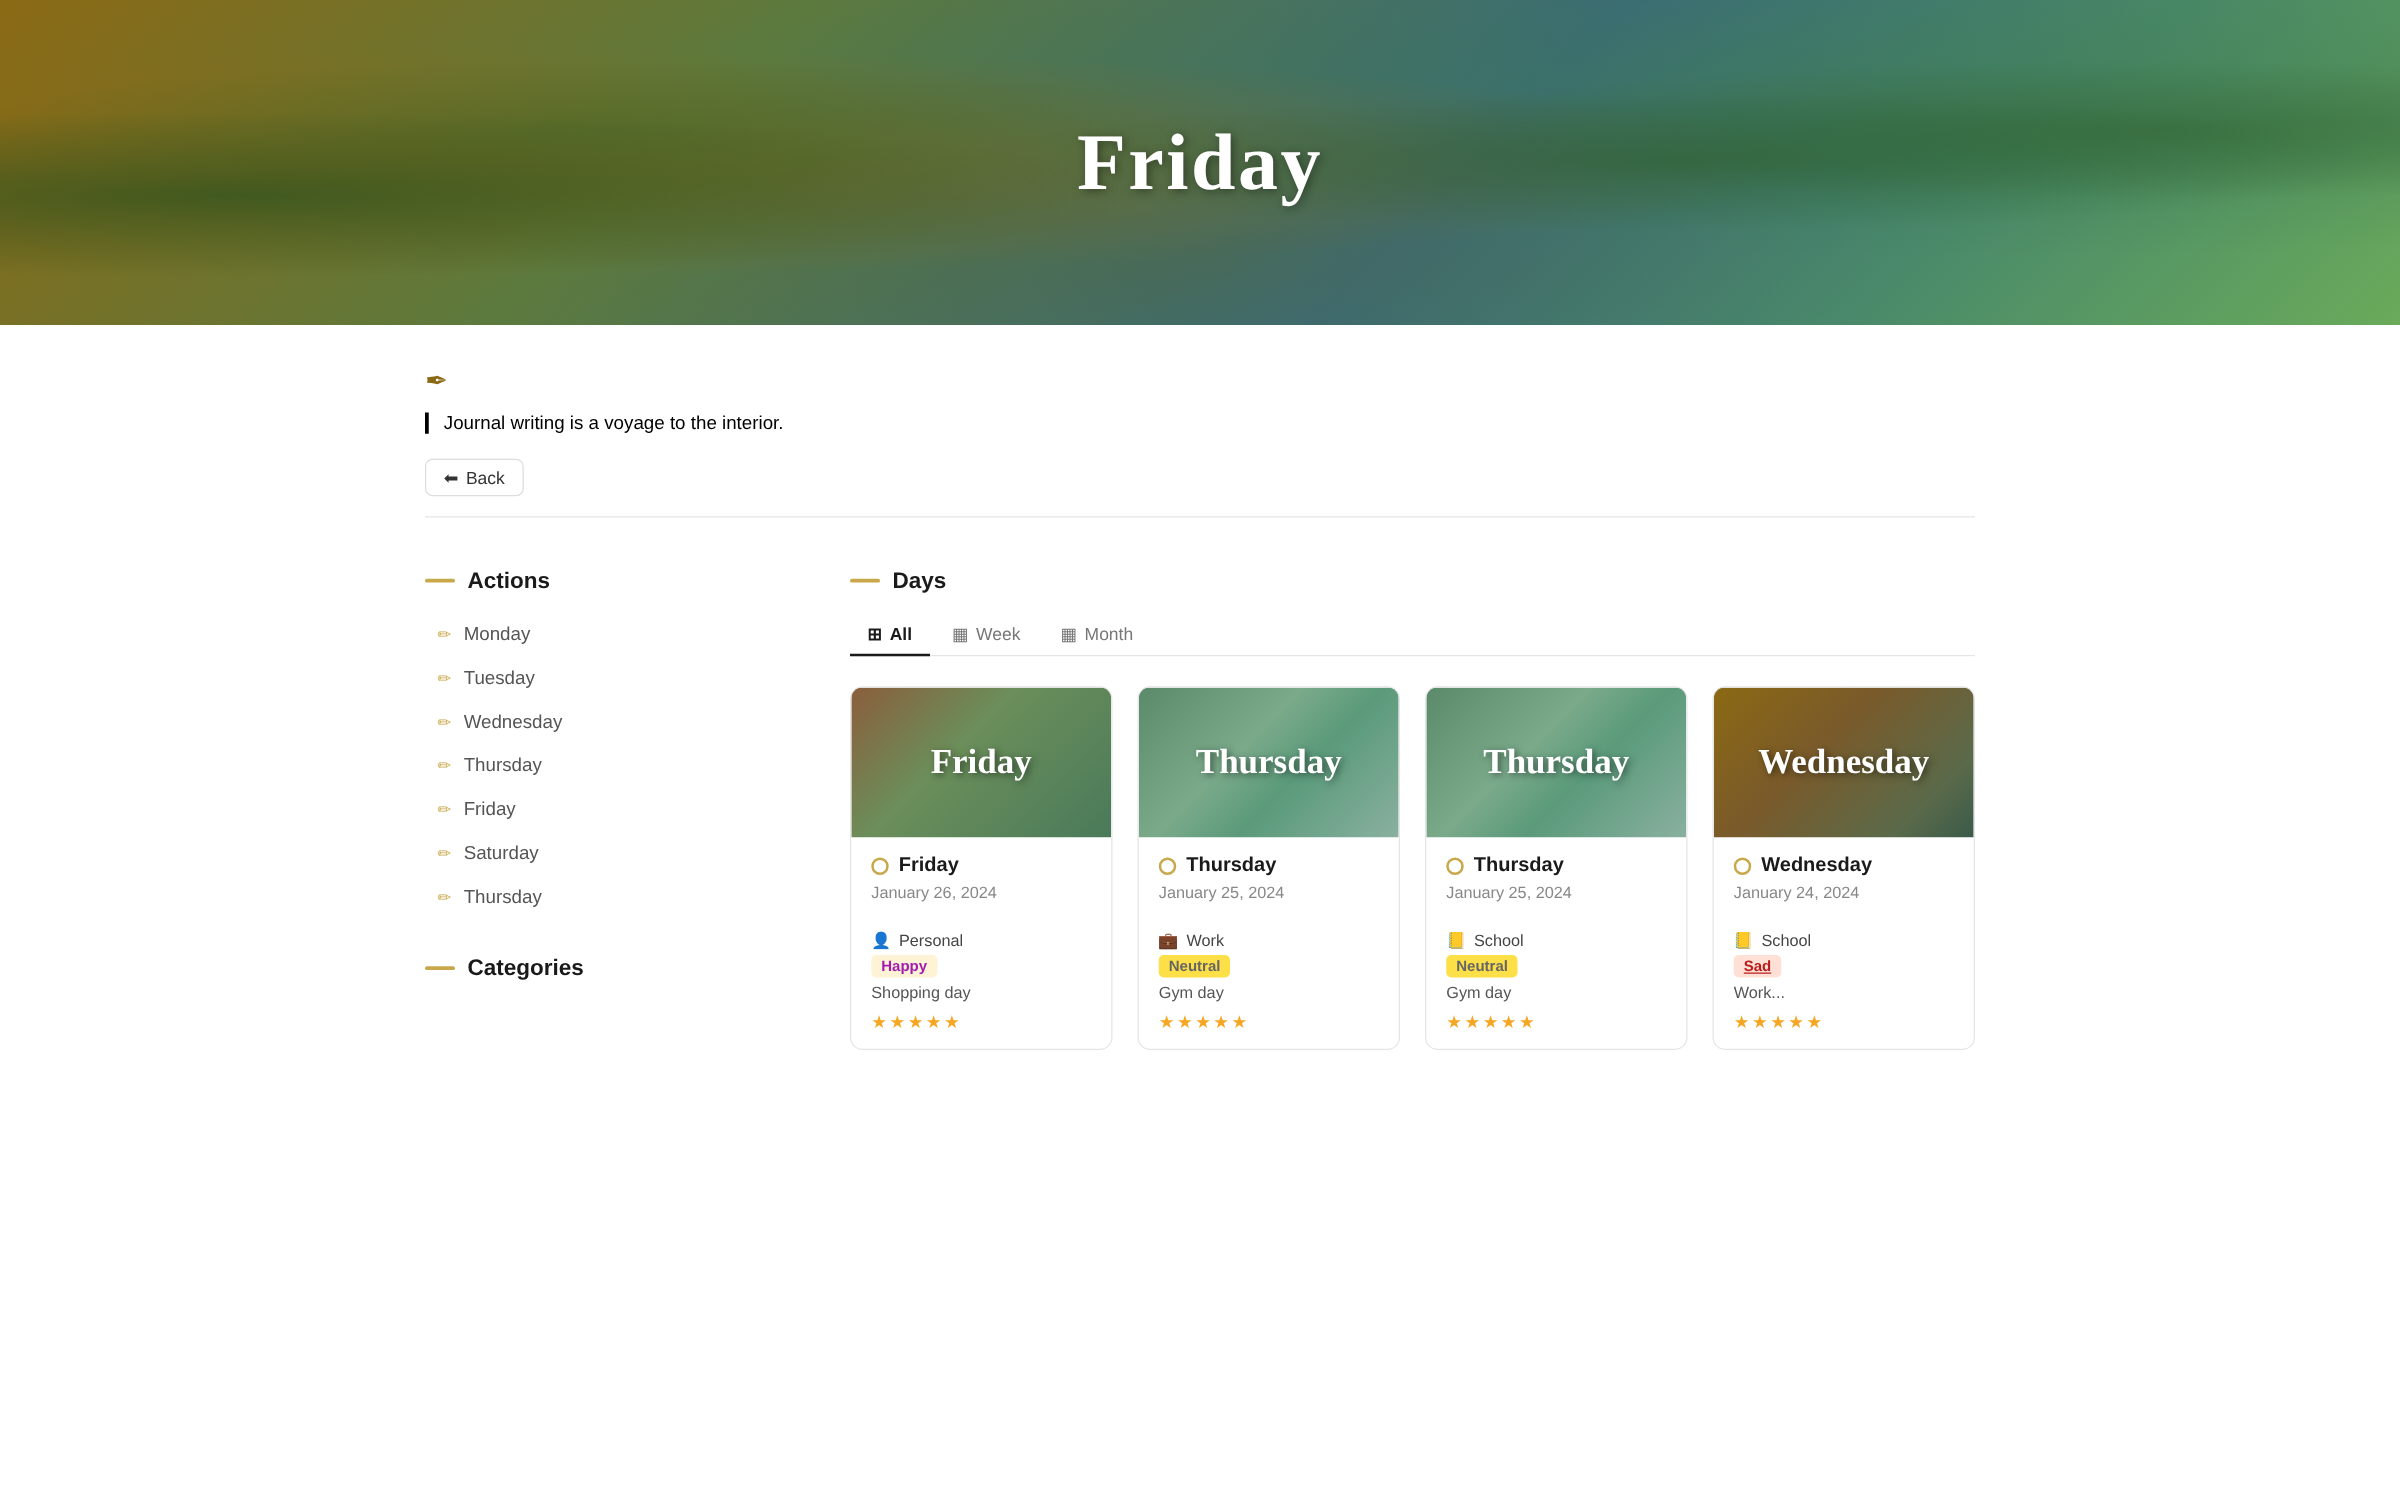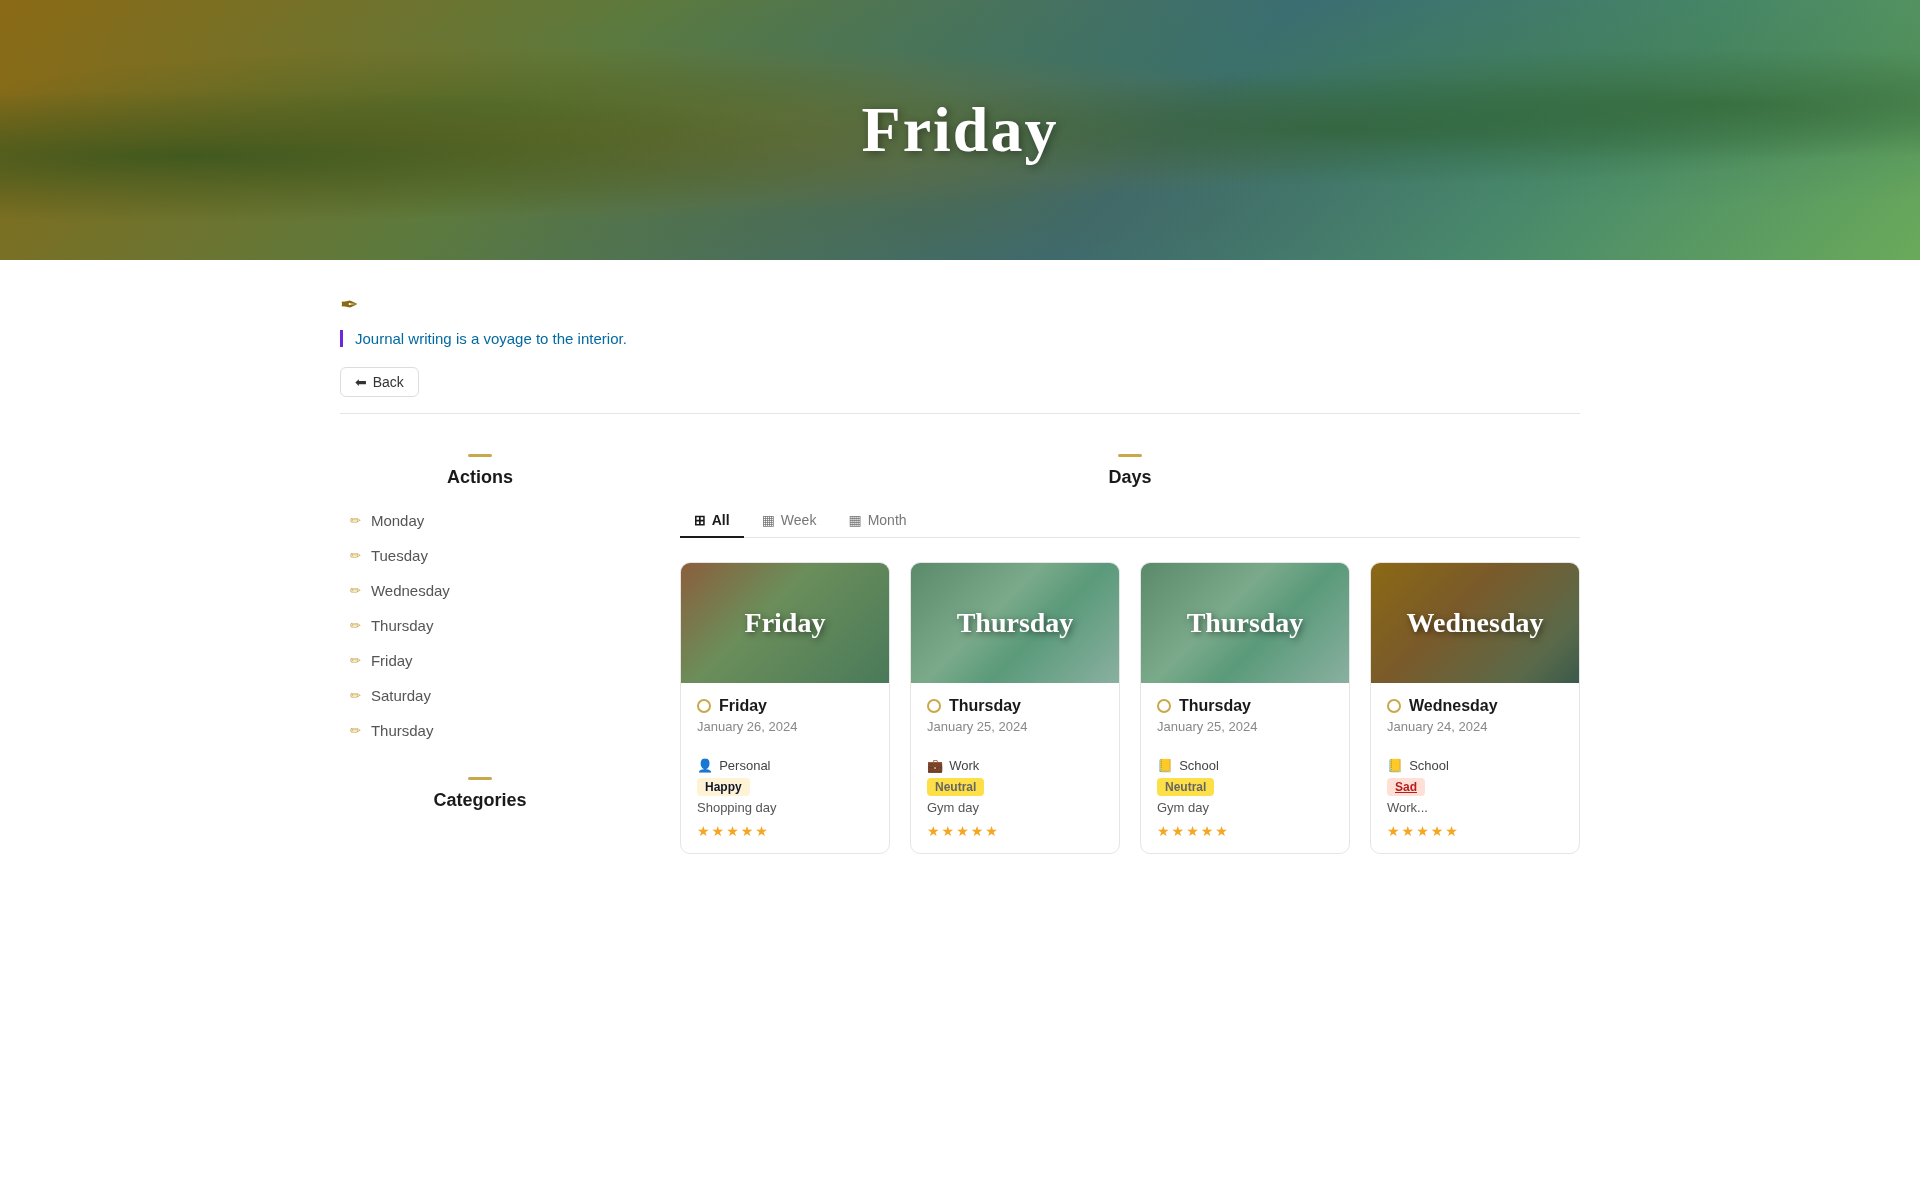--- a/index.html
+++ b/index.html
@@ -60,23 +60,23 @@
       margin-bottom: 12px;
       display: block;
     }
     .page-title {
       font-size: 36px;
       font-weight: 800;
       color: #1a1a1a;
       margin-bottom: 12px;
     }
     .page-quote {
-      border-left: 3px solid #6d28d9;
+      border-left: 3px solid #000000;
       padding-left: 12px;
-      color: #0369a1;
+      color: #000000;
       font-size: 15px;
       margin-bottom: 20px;
     }
     .back-btn {
       display: inline-flex;
       align-items: center;
       gap: 6px;
       border: 1.5px solid #ddd;
       border-radius: 6px;
       padding: 6px 14px;
@@ -97,21 +97,20 @@
     
     .sidebar {}
     .section-header {
       display: flex;
       align-items: center;
       gap: 10px;
       font-size: 18px;
       font-weight: 700;
       color: #1a1a1a;
       margin-bottom: 16px;
-      flex-direction: column;
     }
     .section-header-bar {
       width: 24px;
       height: 3px;
       background: #c8a84b;
       border-radius: 2px;
     }
     .sidebar-list {
       list-style: none;
       display: flex;
@@ -237,21 +236,21 @@
     }
     .meta-icon { font-size: 13px; }
     .tag {
       display: inline-block;
       padding: 2px 8px;
       border-radius: 4px;
       font-size: 12px;
       font-weight: 600;
       margin-bottom: 4px;
     }
-    .tag-happy { background: #fff3d6; color: #0f172a; }
+    .tag-happy { background: #fff3d6; color: #a21caf; }
     .tag-neutral { background: #fde047; color: #666; }
     .tag-sad { background: #ffe0d6; color: #b91c1c; text-decoration: underline; }
     .card-description {
       font-size: 13px;
       color: #555;
       margin-bottom: 8px;
     }
     .stars {
       display: flex;
       gap: 2px;

